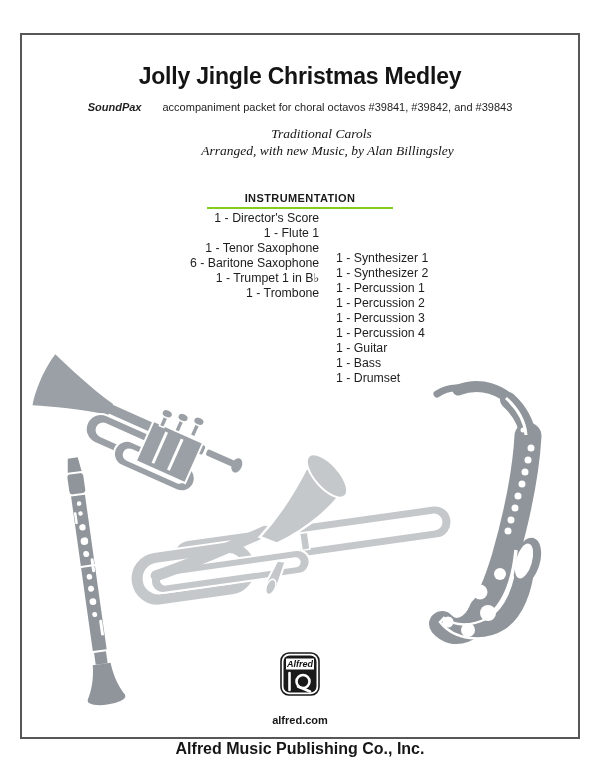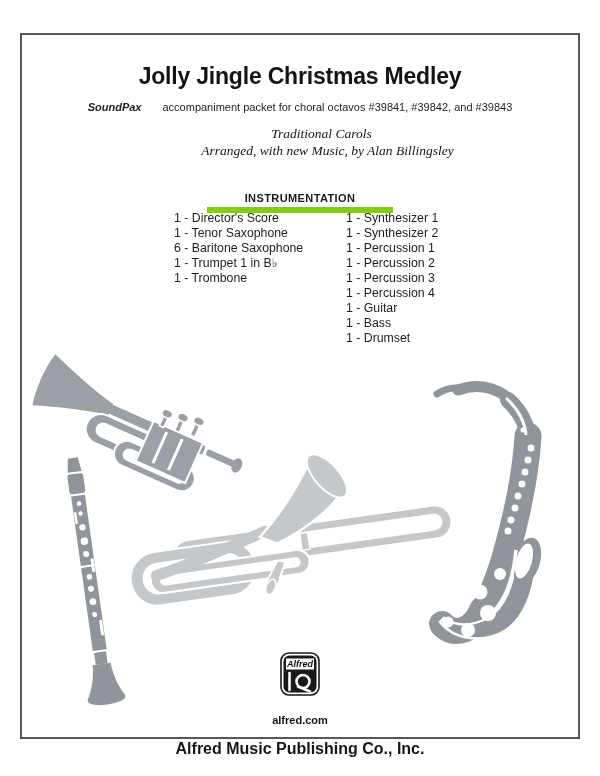--- a/index.html
+++ b/index.html
@@ -14,27 +14,27 @@
   .title    { top:63px;  font-size:23px; font-weight:700; letter-spacing:-0.2px; color:#141414; }
   .subtitle { top:101px; font-size:11px; color:#1e1e1e; }
   .subtitle .brand { font-weight:700; font-style:italic; margin-right:21px; }
   .credit   { font-family:"Liberation Serif", serif; font-style:italic;
               font-size:13.5px; color:#141414;padding-left:43px; }
   .credit1  { top:126px; }
   .credit2  { top:143px;margin-left:6px; }
 
   .instr-head-wrap { top:188px; }
   .instr-head { display:inline-block; width:186px; padding-bottom:3px;
-                border-bottom:6px solid #84cc16; font-size:11px; font-weight:700;
+                border-bottom:2px solid #84cc16; font-size:11px; font-weight:700;
                 letter-spacing:0.4px; text-align:center; color:#1b1b1b; }
 
   .col { position:absolute; top:211px; font-size:12.3px; line-height:15px;
          color:#1d1d1d; text-align:left; white-space:nowrap; }
-  .col-left  { left:174px; }
-  .col-right { left:346px; }
+  .col-left  { left:190px;text-align:right; }
+  .col-right { left:336px;margin-top:40px; }
 
   .sil { position:absolute; }
   #trumpet-svg  { left:20px;  top:352px; }
   #clarinet-svg { left:46px;  top:452px; }
   #trombone-svg { left:118px; top:444px; }
   #sax-svg      { left:428px; top:378px; }
 
   #logo-svg { left:280px; top:652px; }
   .publisher { top:740px; font-size:16px; font-weight:700; color:#161616; }
   .website   { top:714px; font-size:11px; font-weight:700; color:#161616; }
@@ -143,20 +143,21 @@
 
 <p class="abs credit credit1">Traditional Carols</p>
 <p class="abs credit credit2">Arranged, with new Music, by Alan Billingsley</p>
 
 <div class="abs instr-head-wrap">
   <span class="instr-head">INSTRUMENTATION</span>
 </div>
 
 <div class="col col-left">
   <div>1 - Director's Score</div>
+  <div>1 - Flute 1</div>
   <div>1 - Tenor Saxophone</div>
   <div>6 - Baritone Saxophone</div>
   <div>1 - Trumpet 1 in B♭</div>
   <div>1 - Trombone</div>
 </div>
 
 <div class="col col-right">
   <div>1 - Synthesizer 1</div>
   <div>1 - Synthesizer 2</div>
   <div>1 - Percussion 1</div>

